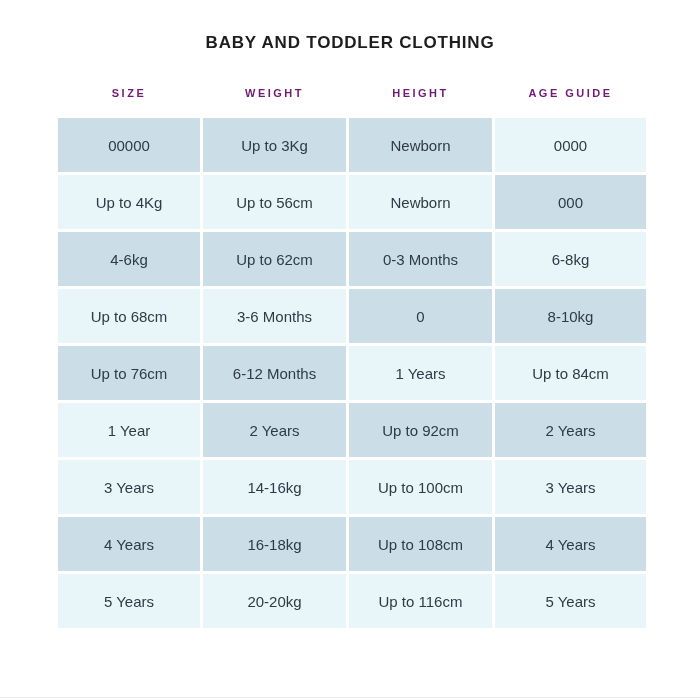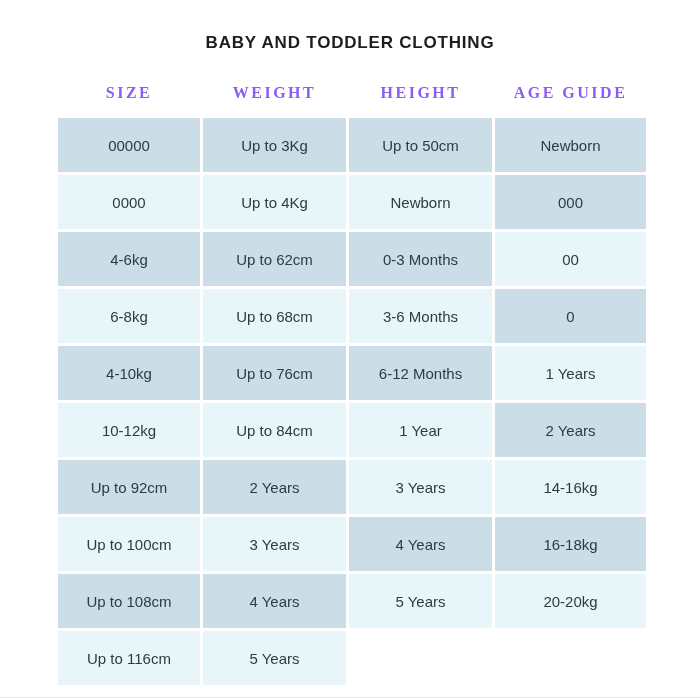--- a/index.html
+++ b/index.html
@@ -31,26 +31,25 @@
     display: grid;
     grid-template-columns: 142px 143px 143px 151px;
     column-gap: 3px;
     row-gap: 3px;
   }
   .header-cell {
     height: 45px;
     display: flex;
     align-items: center;
     justify-content: center;
-    font-size: 16px;
+    font-size: 11px;
     font-weight: bold;
     letter-spacing: 2.5px;
-    color: #8b5cf6;
+    color: #701a75;
     background: #ffffff;
-    font-family: Liberation Serif, serif;
   }
   .cell {
     height: 54px;
     display: flex;
     align-items: center;
     justify-content: center;
     font-size: 15px;
     color: #2e3b44;
   }
   .row-dark  { background: #cbdee7; }
@@ -69,39 +68,37 @@
 
 <h1 class="page-title">BABY AND TODDLER CLOTHING</h1>
 
 <div class="size-table" id="size-table">
     <div class="header-cell">SIZE</div>
     <div class="header-cell">WEIGHT</div>
     <div class="header-cell">HEIGHT</div>
     <div class="header-cell">AGE GUIDE</div>
     <div class="cell row-dark">00000</div>
     <div class="cell row-dark">Up to 3Kg</div>
-    <div class="cell row-dark">Up to 50cm</div>
     <div class="cell row-dark">Newborn</div>
     <div class="cell row-light">0000</div>
     <div class="cell row-light">Up to 4Kg</div>
+    <div class="cell row-light">Up to 56cm</div>
     <div class="cell row-light">Newborn</div>
     <div class="cell row-dark">000</div>
     <div class="cell row-dark">4-6kg</div>
     <div class="cell row-dark">Up to 62cm</div>
     <div class="cell row-dark">0-3 Months</div>
-    <div class="cell row-light">00</div>
     <div class="cell row-light">6-8kg</div>
     <div class="cell row-light">Up to 68cm</div>
     <div class="cell row-light">3-6 Months</div>
     <div class="cell row-dark">0</div>
-    <div class="cell row-dark">4-10kg</div>
+    <div class="cell row-dark">8-10kg</div>
     <div class="cell row-dark">Up to 76cm</div>
     <div class="cell row-dark">6-12 Months</div>
     <div class="cell row-light">1 Years</div>
-    <div class="cell row-light">10-12kg</div>
     <div class="cell row-light">Up to 84cm</div>
     <div class="cell row-light">1 Year</div>
     <div class="cell row-dark">2 Years</div>
     <div class="cell row-dark">Up to 92cm</div>
     <div class="cell row-dark">2 Years</div>
     <div class="cell row-light">3 Years</div>
     <div class="cell row-light">14-16kg</div>
     <div class="cell row-light">Up to 100cm</div>
     <div class="cell row-light">3 Years</div>
     <div class="cell row-dark">4 Years</div>

